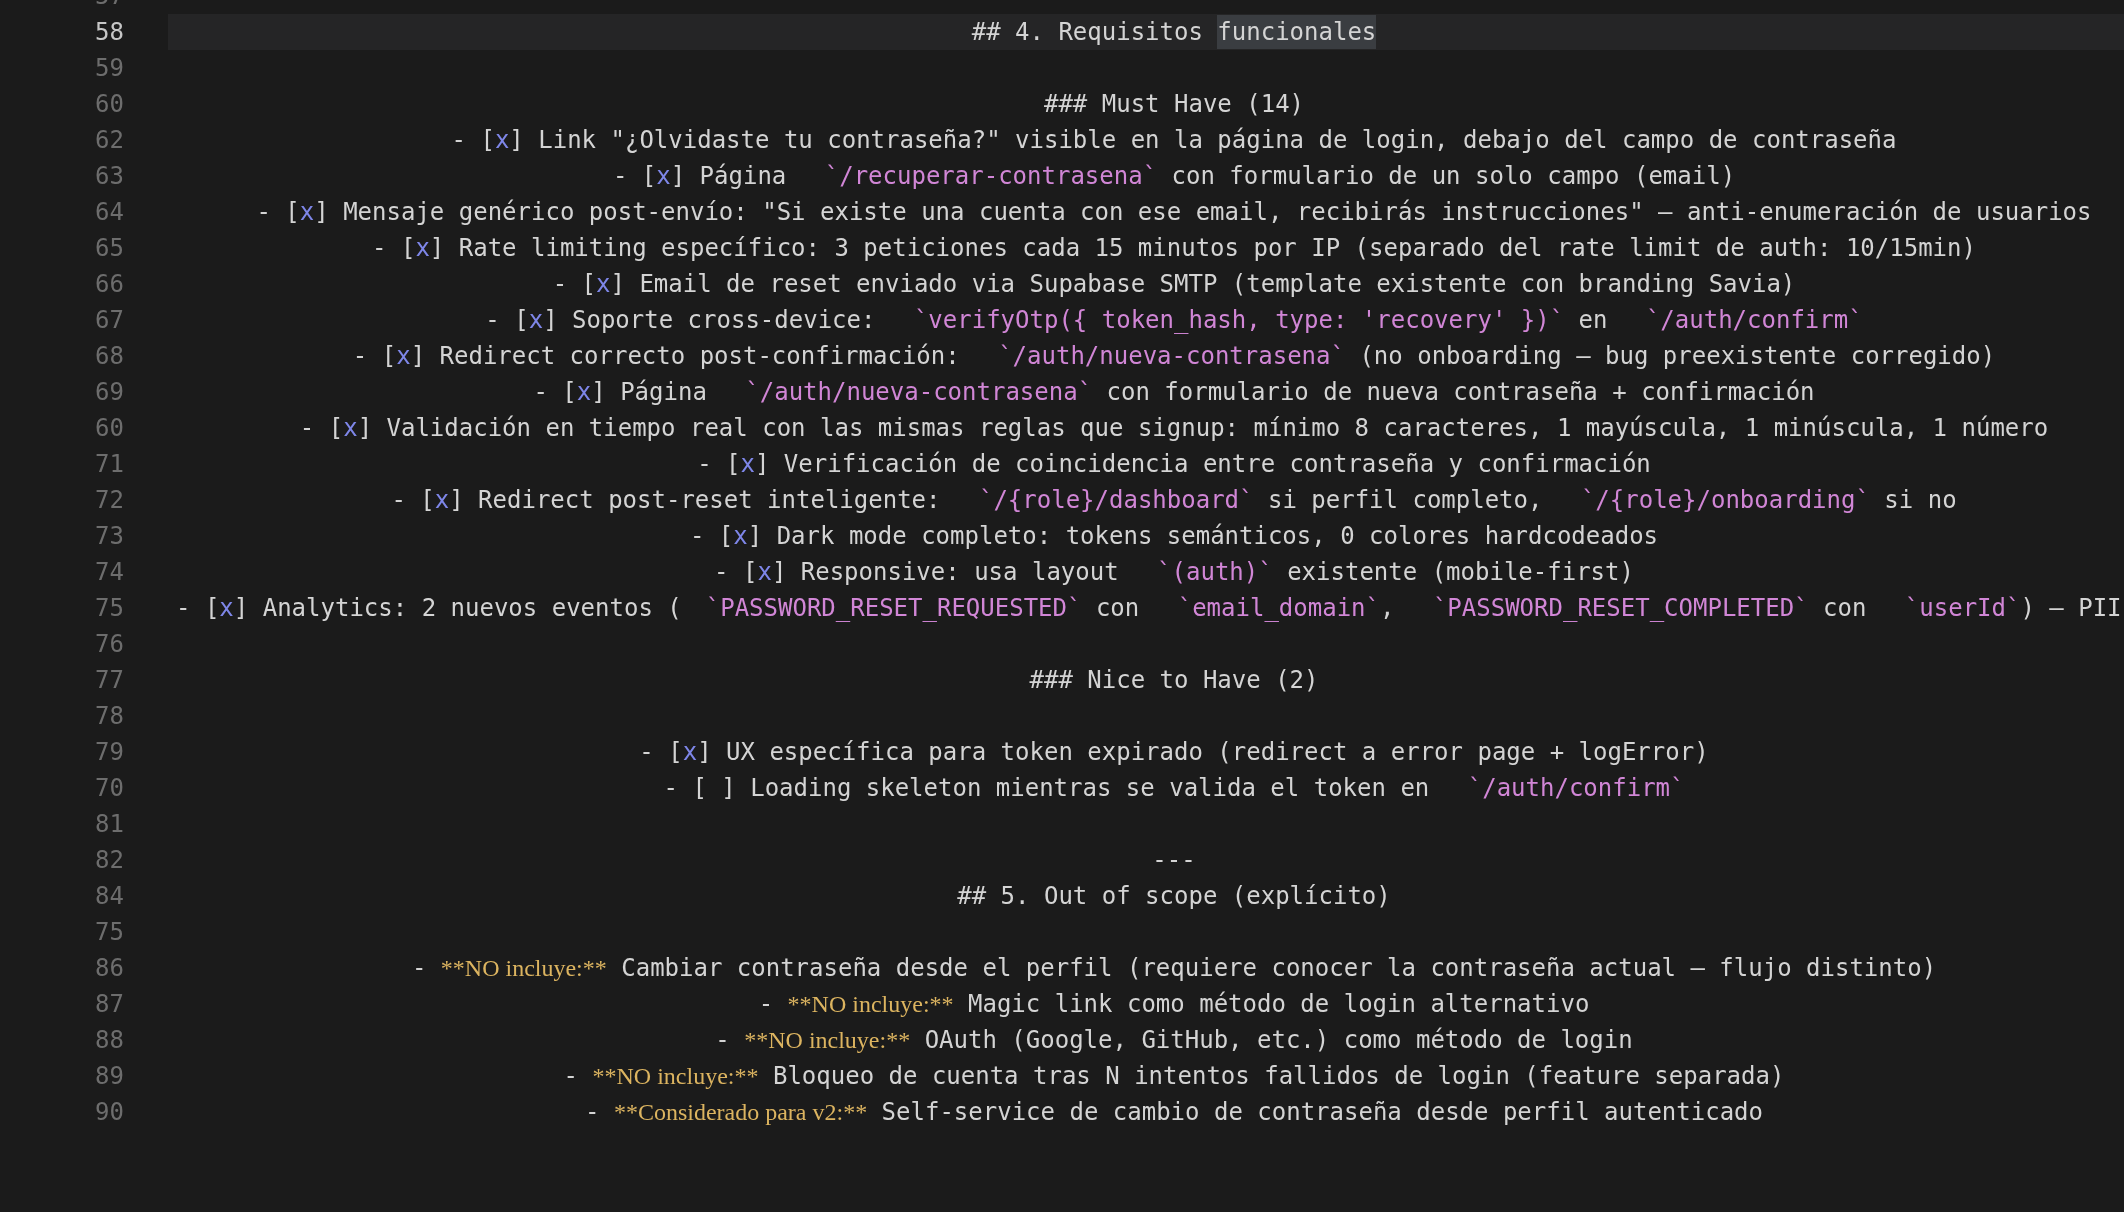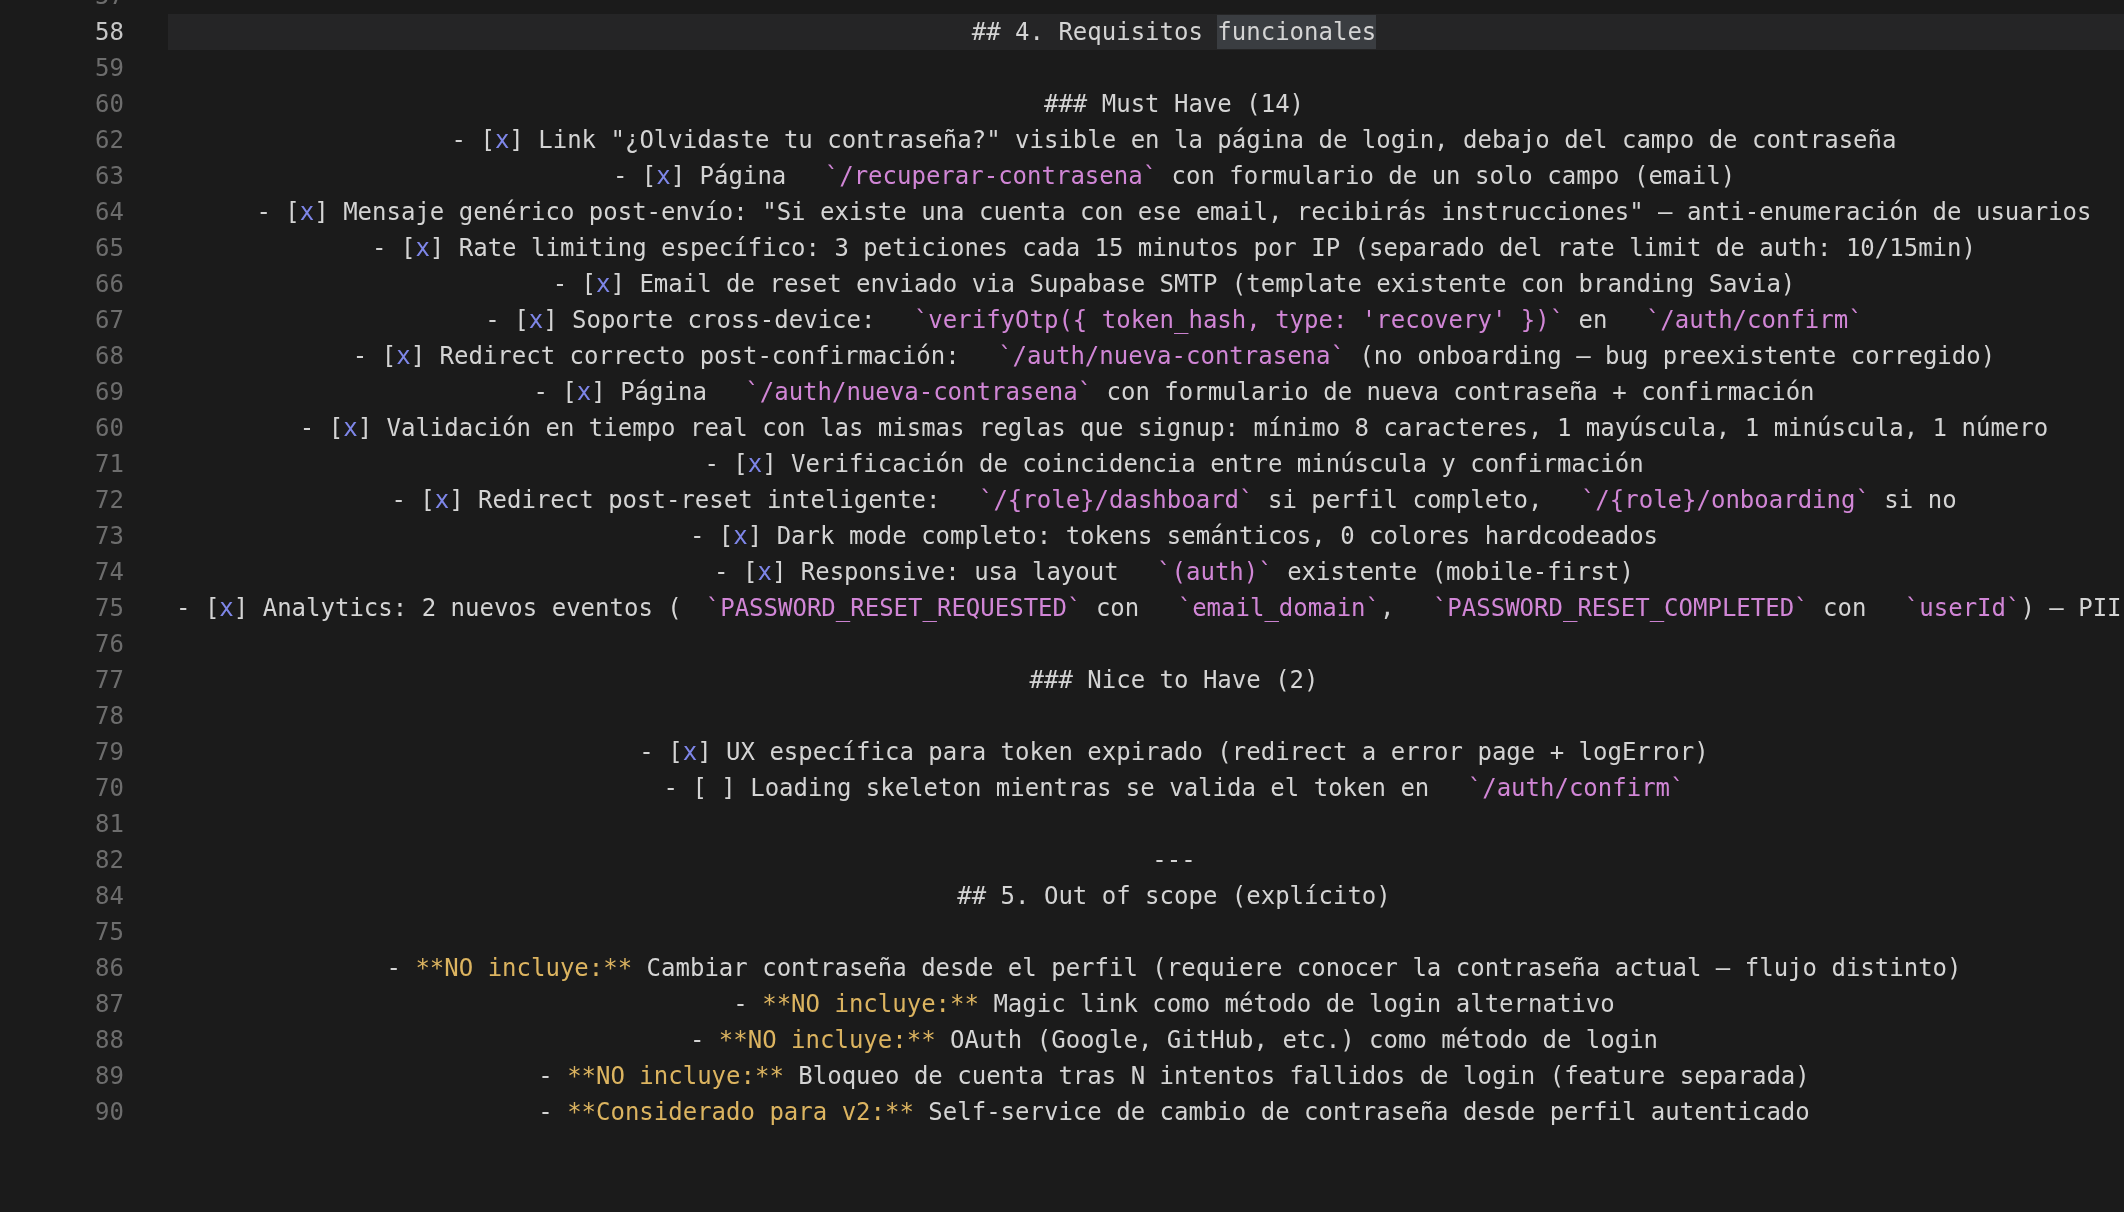--- a/index.html
+++ b/index.html
@@ -47,21 +47,21 @@
   }
   .line.active .num {
     color: var(--gutterActive, #c6c6c6);
   }
   .line.active .content {
     background: var(--lineHighlight, #252526);
   }
   .s-plain { color: var(--fg, #d4d4d4); }
   .s-x     { color: var(--check, #7e86e8); }
   .s-code  { color: var(--code, #d186d6); margin-left: 24px; }
-  .s-bold  { color: var(--bold, #dcb460); }
+  .s-bold  { color: var(--bold, #dcb460); font-family: Liberation Serif, serif; }
   .s-match {
     color: var(--fg, #d4d4d4);
     background: var(--matchHighlight, #3a3d41);
     box-shadow: 0 3px 0 var(--matchHighlight, #3a3d41), 0 -3px 0 var(--matchHighlight, #3a3d41);
   }
 </style>
 </head>
 <body>
 
 <div class="editor">
@@ -72,21 +72,21 @@
       <div class="line"><div class="num">60</div><div class="content"><span class="s-plain">### Must Have (14)</span></div></div>
       <div class="line"><div class="num">62</div><div class="content"><span class="s-plain">- [</span><span class="s-x">x</span><span class="s-plain">] Link "¿Olvidaste tu contraseña?" visible en la página de login, debajo del campo de contraseña</span></div></div>
       <div class="line"><div class="num">63</div><div class="content"><span class="s-plain">- [</span><span class="s-x">x</span><span class="s-plain">] Página </span><span class="s-code">`/recuperar-contrasena`</span><span class="s-plain"> con formulario de un solo campo (email)</span></div></div>
       <div class="line"><div class="num">64</div><div class="content"><span class="s-plain">- [</span><span class="s-x">x</span><span class="s-plain">] Mensaje genérico post-envío: "Si existe una cuenta con ese email, recibirás instrucciones" — anti-enumeración de usuarios</span></div></div>
       <div class="line"><div class="num">65</div><div class="content"><span class="s-plain">- [</span><span class="s-x">x</span><span class="s-plain">] Rate limiting específico: 3 peticiones cada 15 minutos por IP (separado del rate limit de auth: 10/15min)</span></div></div>
       <div class="line"><div class="num">66</div><div class="content"><span class="s-plain">- [</span><span class="s-x">x</span><span class="s-plain">] Email de reset enviado via Supabase SMTP (template existente con branding Savia)</span></div></div>
       <div class="line"><div class="num">67</div><div class="content"><span class="s-plain">- [</span><span class="s-x">x</span><span class="s-plain">] Soporte cross-device: </span><span class="s-code">`verifyOtp({ token_hash, type: 'recovery' })`</span><span class="s-plain"> en </span><span class="s-code">`/auth/confirm`</span></div></div>
       <div class="line"><div class="num">68</div><div class="content"><span class="s-plain">- [</span><span class="s-x">x</span><span class="s-plain">] Redirect correcto post-confirmación: </span><span class="s-code">`/auth/nueva-contrasena`</span><span class="s-plain"> (no onboarding — bug preexistente corregido)</span></div></div>
       <div class="line"><div class="num">69</div><div class="content"><span class="s-plain">- [</span><span class="s-x">x</span><span class="s-plain">] Página </span><span class="s-code">`/auth/nueva-contrasena`</span><span class="s-plain"> con formulario de nueva contraseña + confirmación</span></div></div>
       <div class="line"><div class="num">60</div><div class="content"><span class="s-plain">- [</span><span class="s-x">x</span><span class="s-plain">] Validación en tiempo real con las mismas reglas que signup: mínimo 8 caracteres, 1 mayúscula, 1 minúscula, 1 número</span></div></div>
-      <div class="line"><div class="num">71</div><div class="content"><span class="s-plain">- [</span><span class="s-x">x</span><span class="s-plain">] Verificación de coincidencia entre minúscula y confirmación</span></div></div>
+      <div class="line"><div class="num">71</div><div class="content"><span class="s-plain">- [</span><span class="s-x">x</span><span class="s-plain">] Verificación de coincidencia entre contraseña y confirmación</span></div></div>
       <div class="line"><div class="num">72</div><div class="content"><span class="s-plain">- [</span><span class="s-x">x</span><span class="s-plain">] Redirect post-reset inteligente: </span><span class="s-code">`/{role}/dashboard`</span><span class="s-plain"> si perfil completo, </span><span class="s-code">`/{role}/onboarding`</span><span class="s-plain"> si no</span></div></div>
       <div class="line"><div class="num">73</div><div class="content"><span class="s-plain">- [</span><span class="s-x">x</span><span class="s-plain">] Dark mode completo: tokens semánticos, 0 colores hardcodeados</span></div></div>
       <div class="line"><div class="num">74</div><div class="content"><span class="s-plain">- [</span><span class="s-x">x</span><span class="s-plain">] Responsive: usa layout </span><span class="s-code">`(auth)`</span><span class="s-plain"> existente (mobile-first)</span></div></div>
       <div class="line"><div class="num">75</div><div class="content"><span class="s-plain">- [</span><span class="s-x">x</span><span class="s-plain">] Analytics: 2 nuevos eventos (</span><span class="s-code">`PASSWORD_RESET_REQUESTED`</span><span class="s-plain"> con </span><span class="s-code">`email_domain`</span><span class="s-plain">, </span><span class="s-code">`PASSWORD_RESET_COMPLETED`</span><span class="s-plain"> con </span><span class="s-code">`userId`</span><span class="s-plain">) — PII safe</span></div></div>
       <div class="line"><div class="num">76</div><div class="content"></div></div>
       <div class="line"><div class="num">77</div><div class="content"><span class="s-plain">### Nice to Have (2)</span></div></div>
       <div class="line"><div class="num">78</div><div class="content"></div></div>
       <div class="line"><div class="num">79</div><div class="content"><span class="s-plain">- [</span><span class="s-x">x</span><span class="s-plain">] UX específica para token expirado (redirect a error page + logError)</span></div></div>
       <div class="line"><div class="num">70</div><div class="content"><span class="s-plain">- [ ] Loading skeleton mientras se valida el token en </span><span class="s-code">`/auth/confirm`</span></div></div>
       <div class="line"><div class="num">81</div><div class="content"></div></div>

